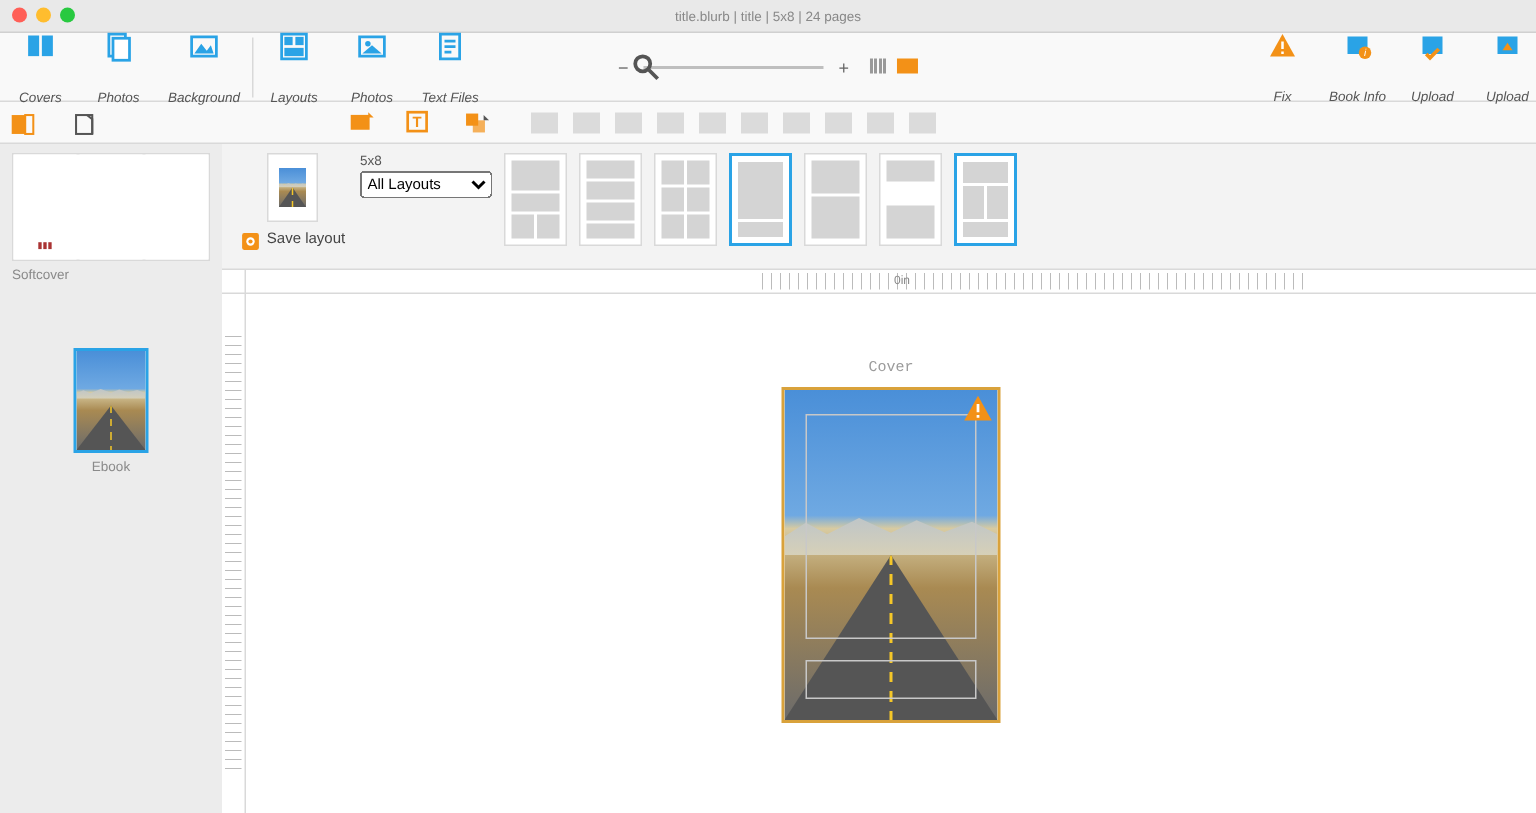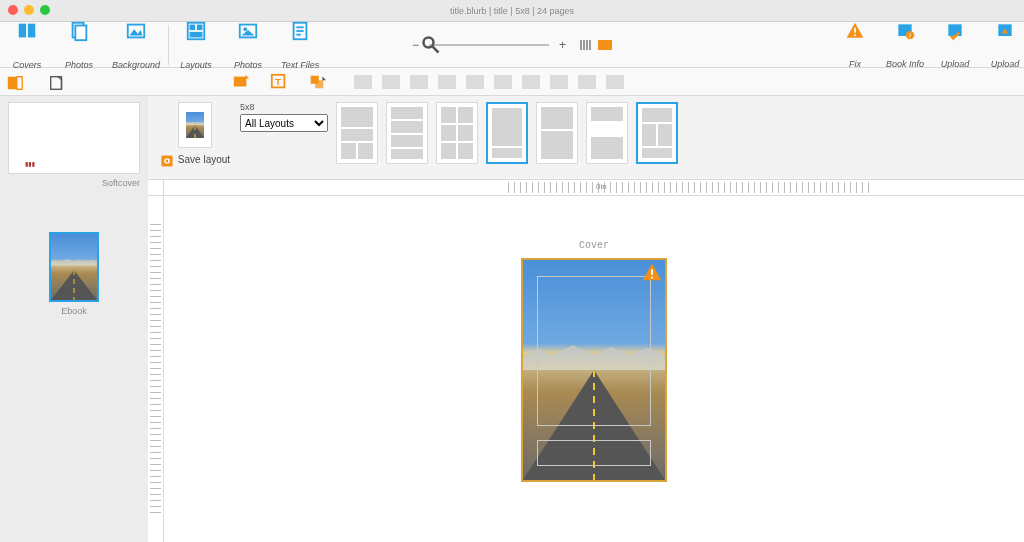--- a/index.html
+++ b/index.html
@@ -53,21 +53,21 @@
 
   
   .mini-left{position:absolute;left:6px;top:74px;display:flex;gap:24px;}
   .mini-left span{width:18px;height:18px;display:flex;align-items:center;justify-content:center;}
 
   
   .left-panel{position:absolute;left:0;top:96px;bottom:0;width:148px;background:var(--bg-app);padding:6px 8px;font-size:9px;color:var(--text-light);}
   .cover-pair{display:flex;gap:2px;background:var(--bg-white);border:1px solid var(--border);height:72px;}
   .cover-pair>div{flex:1;background:#fff;display:flex;align-items:flex-end;justify-content:center;}
   .spine{width:2px;background:#e0e0e0;flex:none;}
-  .cover-caption{text-align:right;margin-top:4px;}
+  .cover-caption{text-align:left;margin-top:4px;}
   .ebook-thumb{margin-top:44px;width:50px;height:70px;border:2px solid var(--blue);margin-left:auto;margin-right:auto;position:relative;overflow:hidden;}
   .ebook-caption{text-align:center;margin-top:4px;}
   .road-sky{position:absolute;inset:0;background:linear-gradient(#4a8fd8 0%,#6fa9e2 38%,#d8cba1 42%,#a98a52 60%,#6b6b6b 100%);}
   .road{position:absolute;bottom:0;left:0;right:0;height:45%;background:#555;clip-path:polygon(50% 0%,100% 100%,0% 100%);}
   .road::after{content:"";position:absolute;left:50%;top:0;bottom:0;width:1px;background:repeating-linear-gradient(#f5c728 0 5px,transparent 5px 9px);transform:translateX(-50%);}
   .mountains{position:absolute;left:0;right:0;top:36%;height:12%;background:linear-gradient(180deg,#b9c3cc 0%,#d6d0b8 100%);clip-path:polygon(0 60%,10% 30%,20% 55%,35% 20%,50% 52%,62% 25%,75% 50%,88% 28%,100% 55%,100% 100%,0 100%);}
 
   
   .layout-strip{position:absolute;left:148px;top:96px;right:0;height:84px;background:var(--strip-bg);border-bottom:1px solid var(--border);display:flex;align-items:flex-start;padding:6px 10px;gap:8px;}
   .strip-left{width:74px;display:flex;flex-direction:column;align-items:center;gap:6px;font-size:9px;color:var(--text);}

